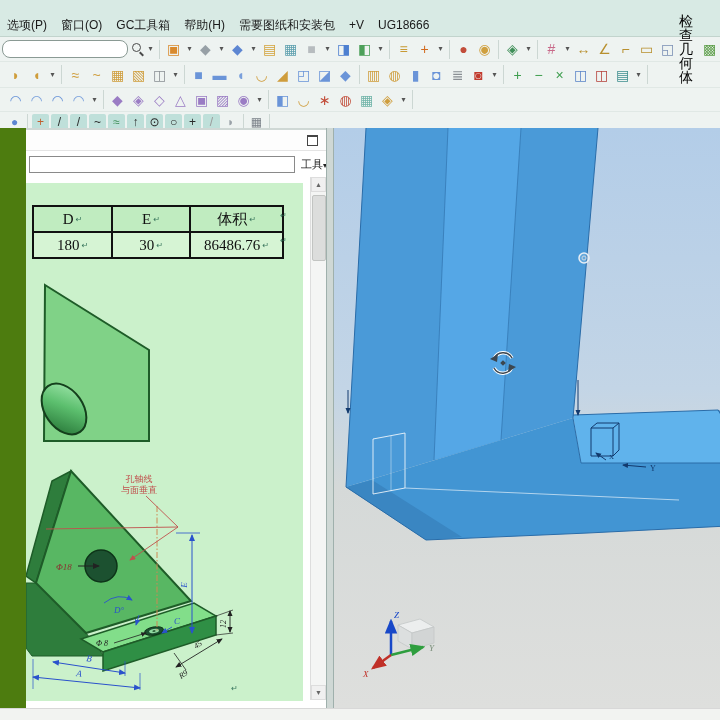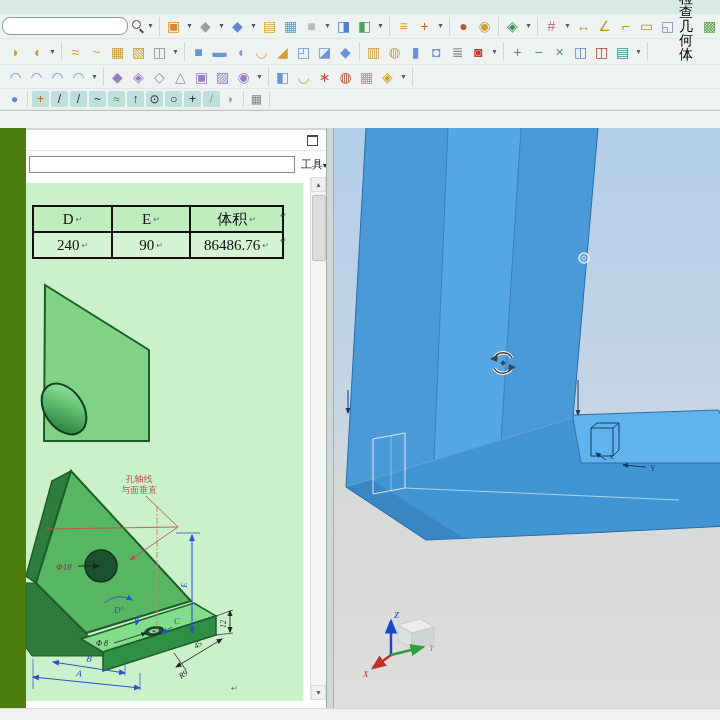--- a/index.html
+++ b/index.html
@@ -63,20 +63,30 @@
   .bottomstrip{position:absolute;left:0;top:708px;width:720px;height:12px;background:#f2f3f1;border-top:1px solid #d8d8d8;}
   svg text{font-family:"Liberation Serif",serif;}
 </style>
 </head>
 <body>
 
 <div class="app">
 
   <div class="titlestrip"></div>
 
+  <div class="menubar">
+
+  <div class="menu-item">选项(P)</div>
+      <div class="menu-item">窗口(O)</div>
+      <div class="menu-item">GC工具箱</div>
+      <div class="menu-item">帮助(H)</div>
+      <div class="menu-item">需要图纸和安装包</div>
+      <div class="menu-item">+V</div>
+      <div class="menu-item">UG18666</div>
+    </div>
 
   <div class="toolbars">
     <div class="tb-row r1">
       <div class="search">
         <input value="" style="">
         <span class="mag">
             <i></i>
             <b></b>
           </span>
         <span class="icon sm">▾</span>
@@ -360,25 +370,25 @@
                   <span class="pmark">↵</span>
               </div>
                 <div class="cell">
                 <span>体积</span>
                   <span class="pmark">↵</span>
               </div>
               </div>
             <div class="trow">
 
             <div class="cell">
-                <span>240</span>
+                <span>180</span>
                   <span class="pmark">↵</span>
               </div>
                 <div class="cell">
-                <span>90</span>
+                <span>30</span>
                   <span class="pmark">↵</span>
               </div>
                 <div class="cell">
                 <span>86486.76</span>
                   <span class="pmark">↵</span>
               </div>
               </div>
           </div>
           <span class="rowmark" style="left:254px;top:28px;">↵</span>
           <span class="rowmark" style="left:254px;top:53px;">↵</span>

